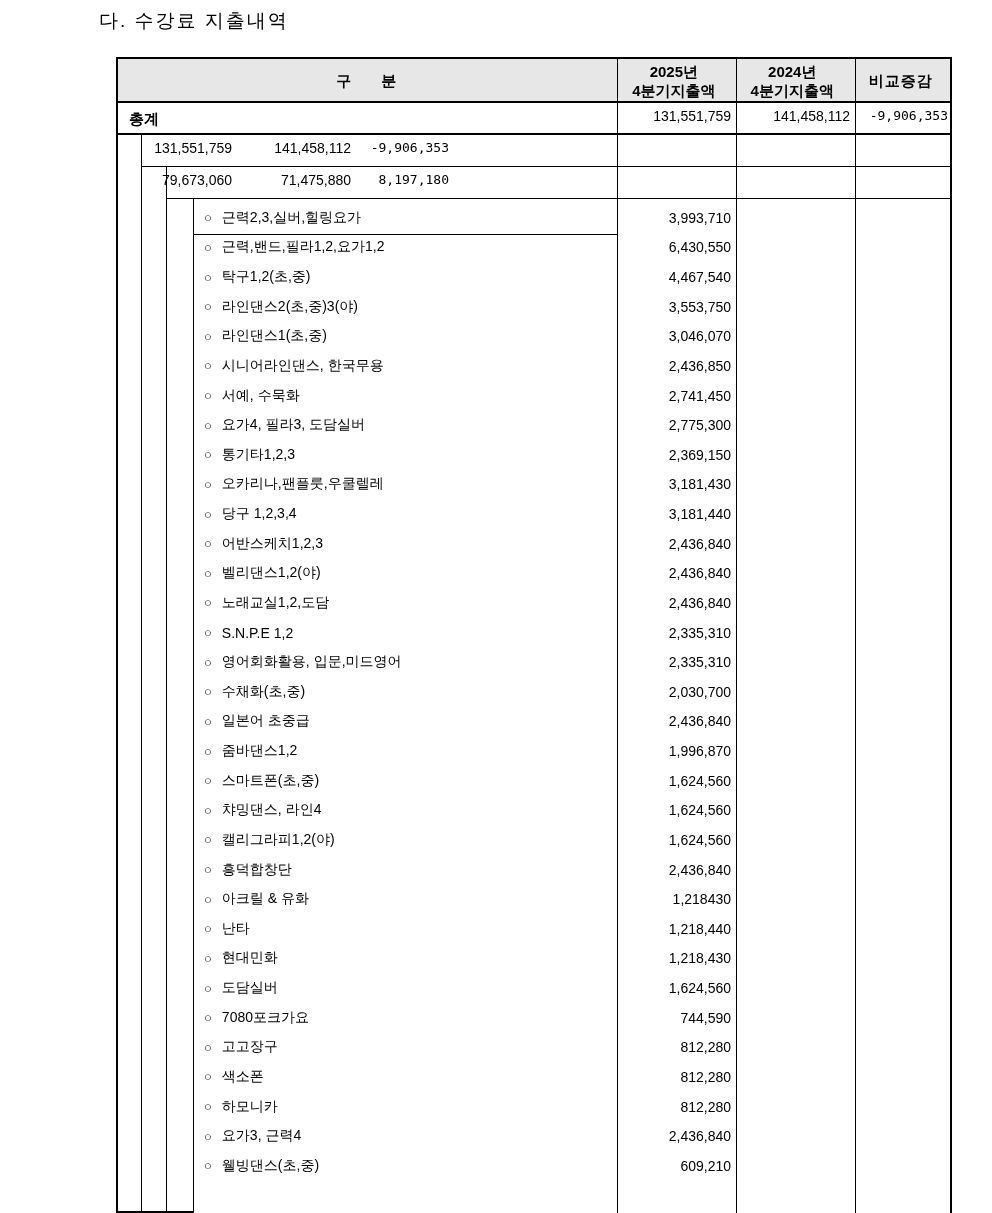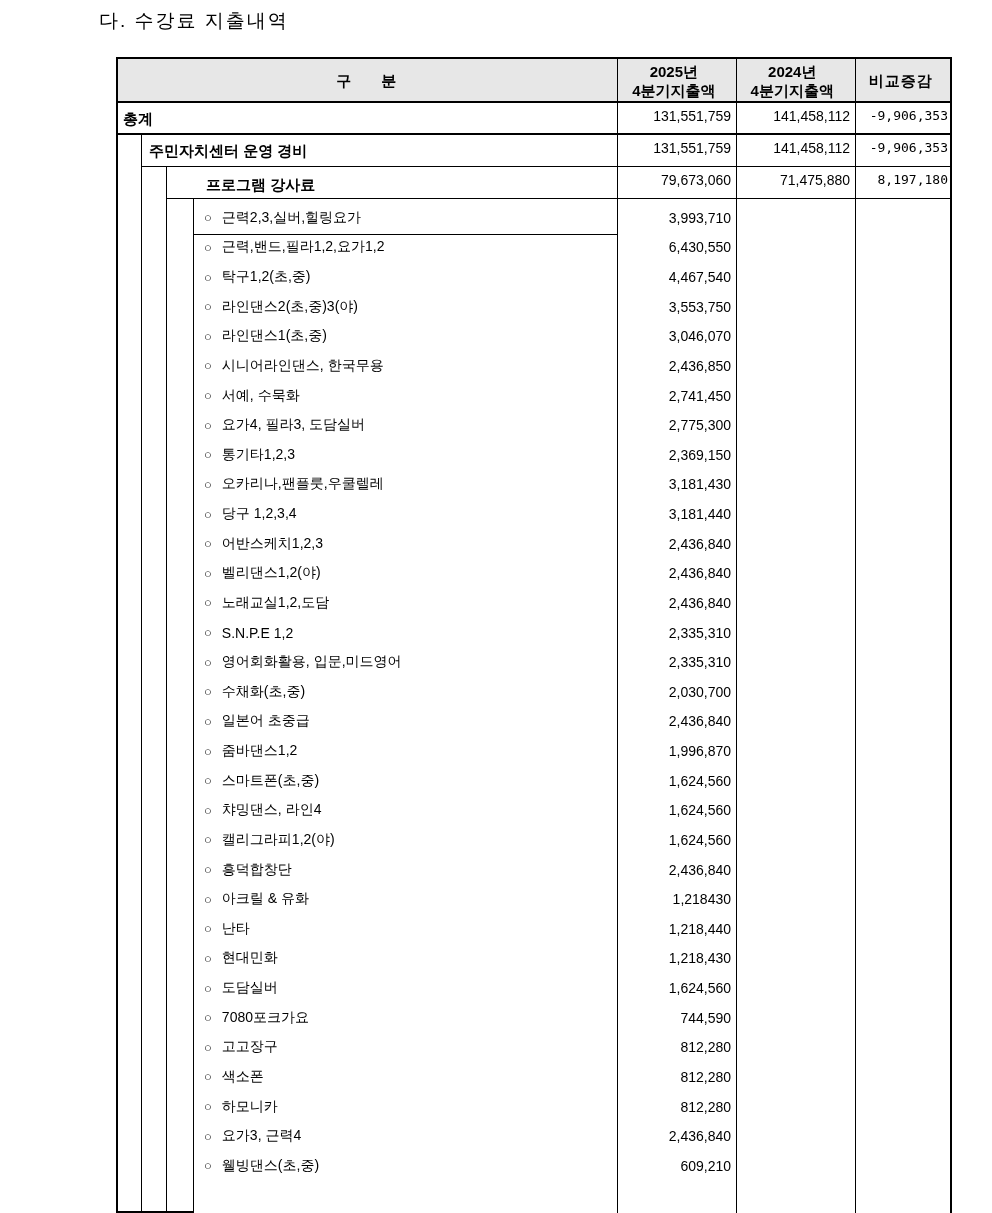--- a/index.html
+++ b/index.html
@@ -28,21 +28,21 @@
   .thead .cell{display:flex;align-items:center;justify-content:center;
     box-sizing:border-box;font-weight:bold;font-size:15px;}
   .c-cat{width:499px;}
   .c-y25,.c-y24{width:119px;flex-direction:column;line-height:19px;}
   .c-diff{width:99px;font-size:16px;letter-spacing:1px;text-align:center;}
   
   .srow{display:flex;height:32px;box-sizing:border-box;}
   .srow.lv3{height:36px;}
   .slabel{width:499px;box-sizing:border-box;display:flex;align-items:center;
     font-weight:bold;font-size:15px;white-space:nowrap;overflow:hidden;}
-  .lv0 .slabel{padding-left:5px;}
+  .lv0 .slabel{padding-left:11px;}
   .lv1 .slabel{padding-left:31px;}
   .lv2 .slabel{padding-left:60px;}
   .lv3 .slabel{padding-left:88px;}
   .v25,.v24{width:119px;box-sizing:border-box;text-align:right;
     padding:5px 5px 0 4px;font-size:14px;}
   .vdf{width:95px;box-sizing:border-box;text-align:right;
     padding:5px 2px 0 0;font-size:13px;
     font-family:"DejaVu Sans Mono","Liberation Mono",monospace;}
   
   .irow{display:flex;height:29.636px;box-sizing:border-box;align-items:center;}
@@ -78,29 +78,27 @@
 
   <div id="summary-rows">
   <div class="srow lv0">
     <div class="slabel">총계</div>
     <div class="v25">131,551,759</div>
     <div class="v24">141,458,112</div>
     <div class="vdf">-9,906,353</div>
   </div>
 
   <div class="srow lv1">
-    <div class="slabel">주민자치센터 운영 경비</div>
     <div class="v25">131,551,759</div>
     <div class="v24">141,458,112</div>
     <div class="vdf">-9,906,353</div>
   </div>
 
 
   <div class="srow lv3">
-    <div class="slabel">프로그램 강사료</div>
     <div class="v25">79,673,060</div>
     <div class="v24">71,475,880</div>
     <div class="vdf">8,197,180</div>
   </div>
 </div>
   <div id="item-rows">
   <div class="irow">
     <div class="iname">
       <span class="bullet">○</span>
       <span class="iname-text">근력2,3,실버,힐링요가</span>

